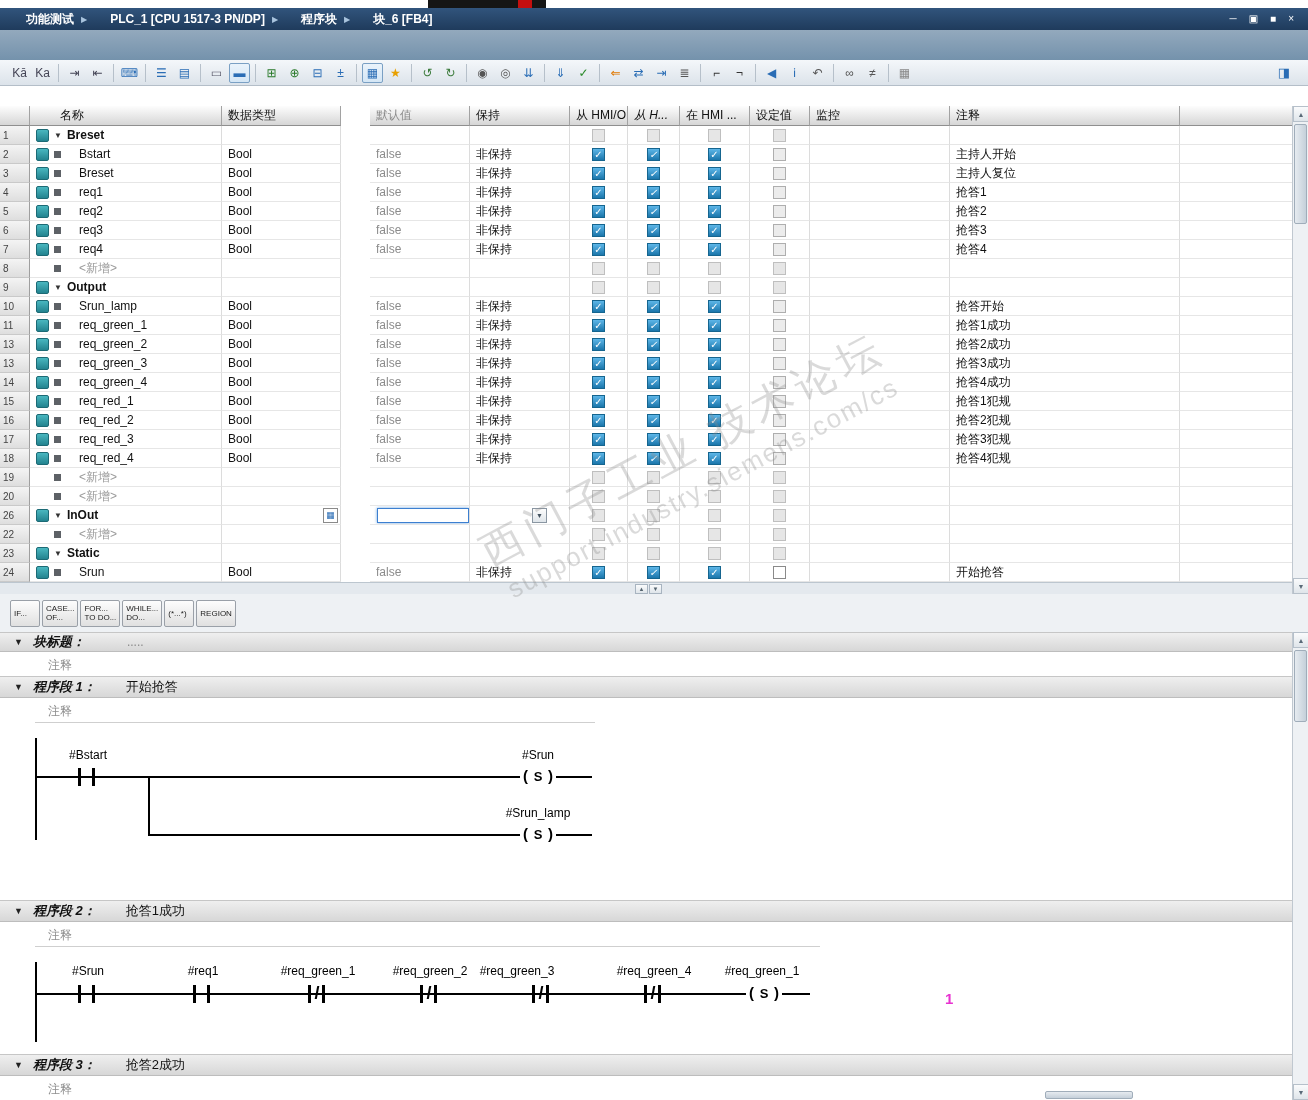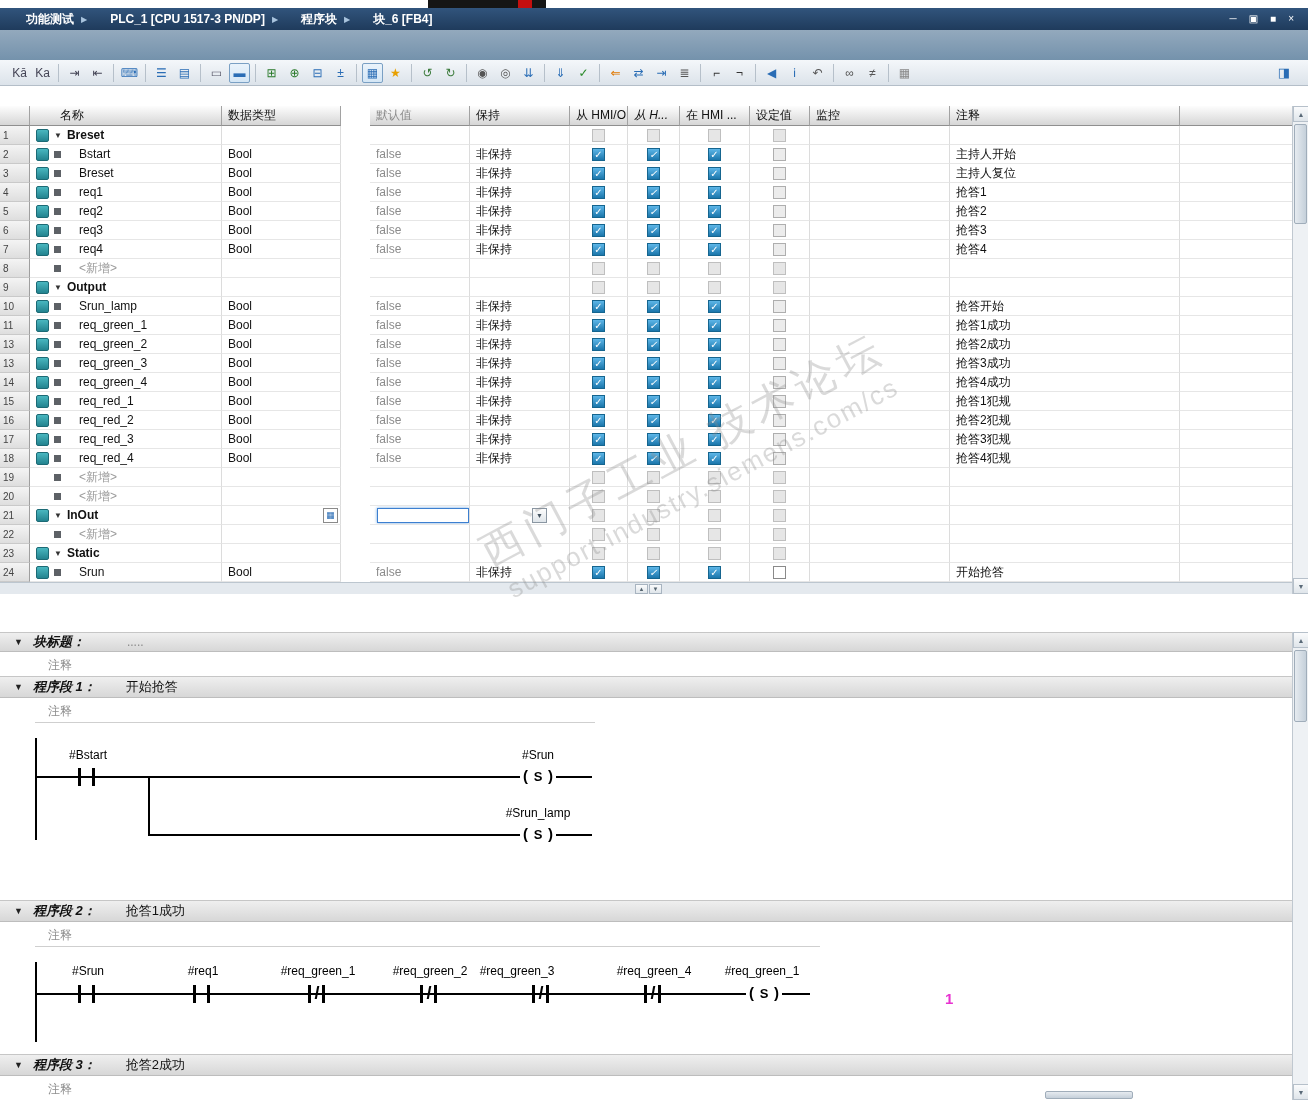--- a/index.html
+++ b/index.html
@@ -745,21 +745,21 @@
           <span class="cb dis"></span>
         </div>
         <div class="cell w-cb4 cbc">
           <span class="cb dis"></span>
         </div>
         <div class="cell w-mon"></div>
         <div class="cell w-com"></div>
         <div class="cell w-x"></div>
       </div>
       <div class="t-row">
-        <div class="cell w-num num">21</div>
+        <div class="cell w-num num">26</div>
         <div class="cell w-name">
           <div class="tag-icon"></div>
           <span class="tri">▼</span>
           <span class="name-text sec-text">InOut</span>
         </div>
         <div class="cell w-type">
           <span class="browse-btn">▦</span>
         </div>
         <div class="cell w-def">
           <input class="def-input" style="">
@@ -867,20 +867,43 @@
     <div class="split-btn" style="left:635px;">▲</div>
     <div class="split-btn" style="left:649px;">▼</div>
   </div>
 
   <div class="vscroll" style="left:1292px; top:106px; height:488px;">
     <div class="sb-btn" style="top:0;">▲</div>
     <div class="sb-thumb" style="top:18px; height:100px;"></div>
     <div class="sb-btn" style="top:472px;">▼</div>
   </div>
 
+  <div class="snippet-bar">
+      <div class="snip-btn">
+        <div>IF...</div>
+      </div>
+      <div class="snip-btn">
+        <div>CASE...</div>
+        <div>OF...</div>
+      </div>
+      <div class="snip-btn">
+        <div>FOR...</div>
+        <div>TO DO...</div>
+      </div>
+      <div class="snip-btn">
+        <div>WHILE...</div>
+        <div>DO...</div>
+      </div>
+      <div class="snip-btn">
+        <div>(*...*)</div>
+      </div>
+      <div class="snip-btn">
+        <div>REGION</div>
+      </div>
+    </div>
 
   <div class="editor">
     <div class="ed-bar">
       <span class="tri2">▼</span>
       <span class="ed-bold">块标题：</span>
       <span class="ed-dots">.....</span>
     </div>
     <div class="ed-comment h24">
       <span class="cmt">注释</span>
     </div>

